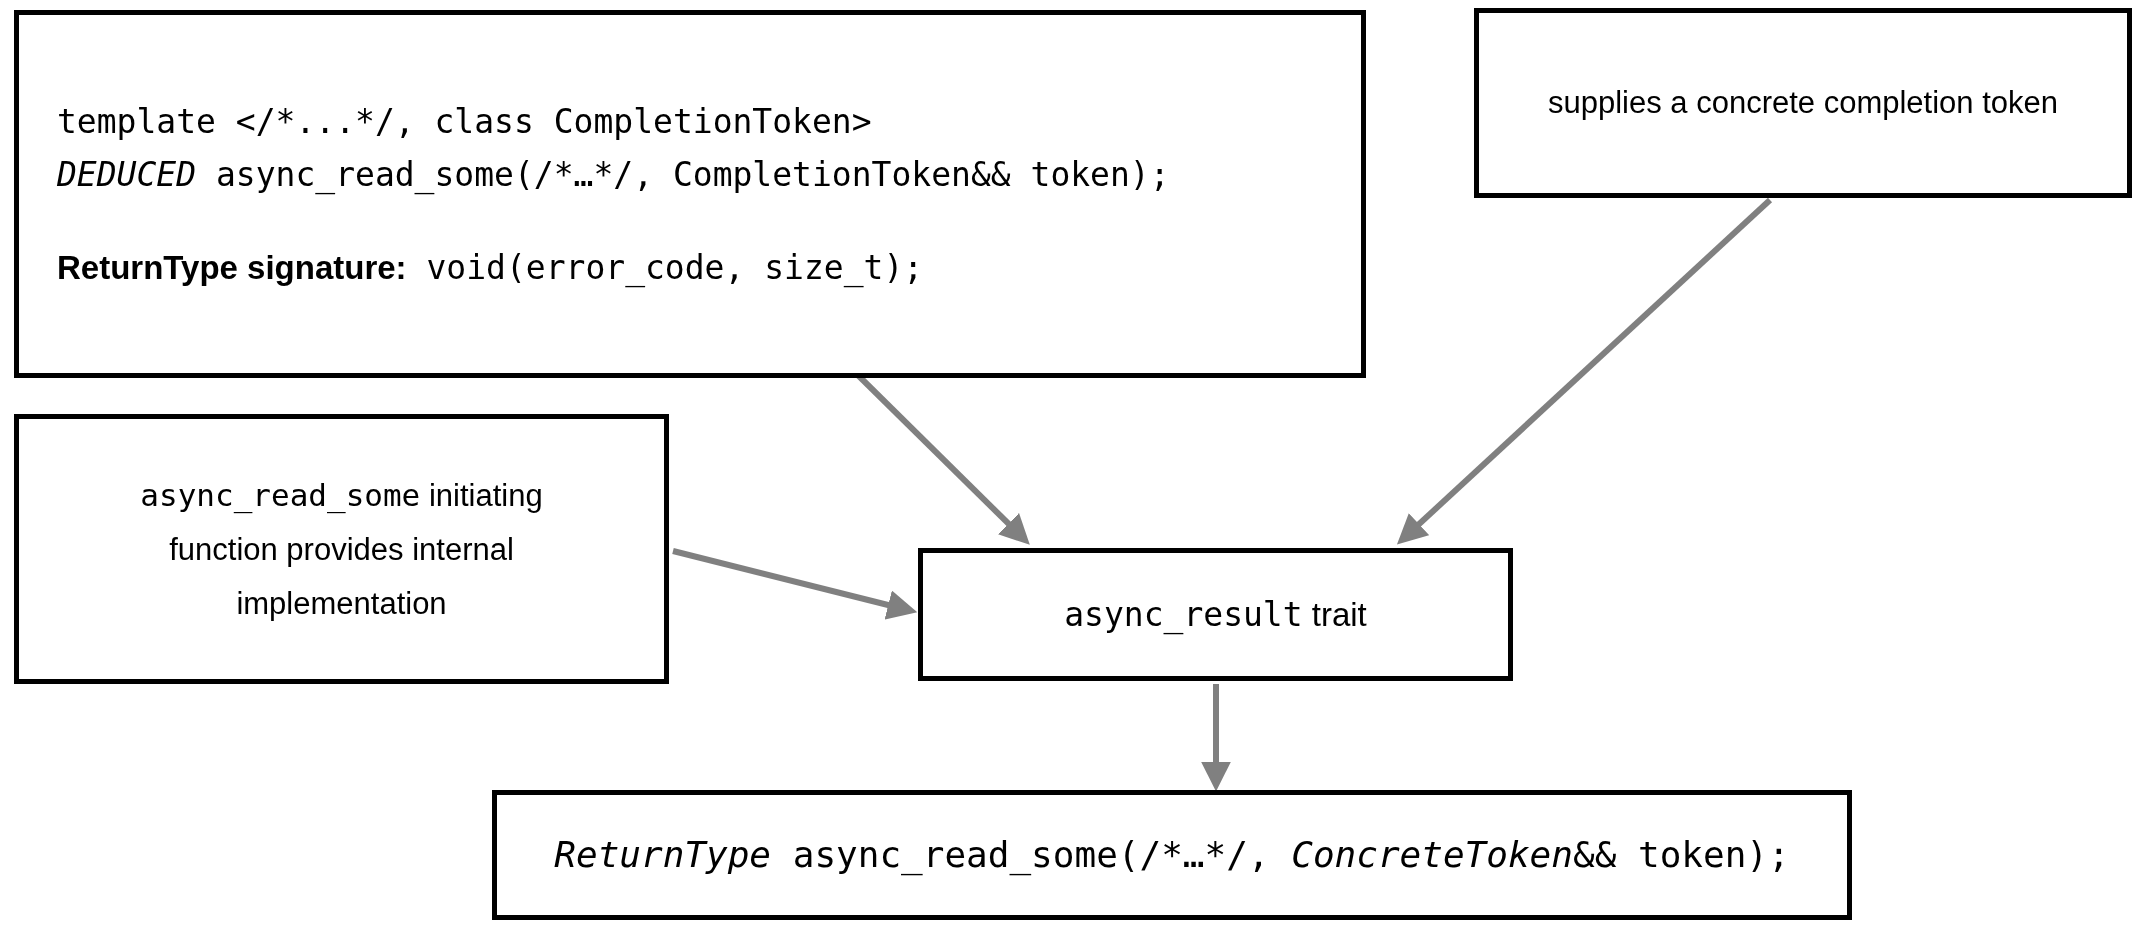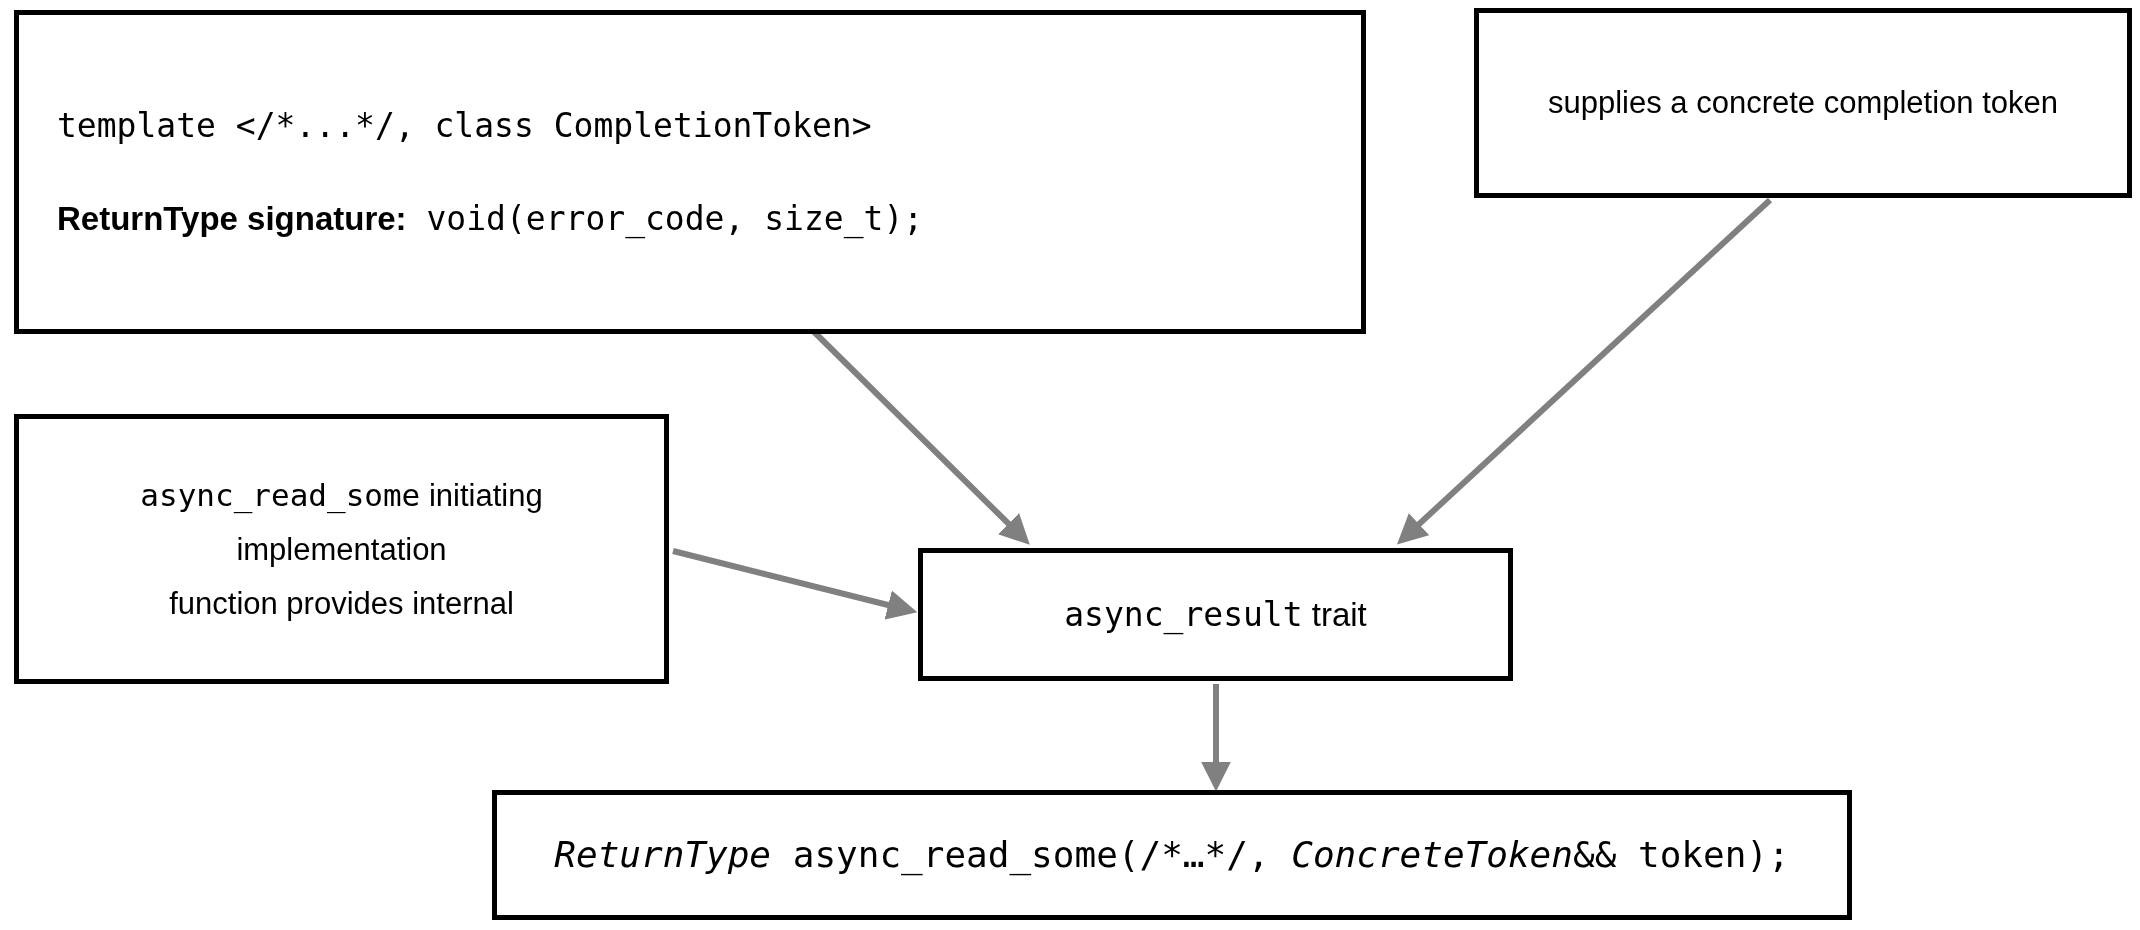--- a/index.html
+++ b/index.html
@@ -43,21 +43,21 @@
   .sans-b {
     font-family: "Liberation Sans", sans-serif;
     font-weight: bold;
   }
 
   
   #box-signature {
     left: 14px;
     top: 10px;
     width: 1352px;
-    height: 324px;
+    height: 368px;
     justify-content: flex-start;
   }
   #box-signature .box-inner {
     text-align: left;
     padding-left: 38px;
     padding-right: 20px;
   }
   #box-signature .line {
     font-size: 33px;
     line-height: 53px;
@@ -145,40 +145,43 @@
     <line x1="673" y1="551" x2="908" y2="610" stroke="#808080" stroke-width="6" marker-end="url(#ah)"></line>
 
     <line x1="1216" y1="684" x2="1216" y2="782" stroke="#808080" stroke-width="6" marker-end="url(#ah)"></line>
   </svg>
 
   <div class="box" id="box-signature">
     <div class="box-inner">
       <div class="line">
         <span class="mono">template &lt;/*...*/, class CompletionToken&gt;</span>
       </div>
+      <div class="line">
+        <span class="mono-i">DEDUCED</span><span class="mono"> async_read_some(/*…*/, CompletionToken&amp;&amp; token);</span>
+      </div>
       <div class="gap"></div>
       <div class="line">
         <span class="sans-b">ReturnType signature:</span><span class="mono"> void(error_code, size_t);</span>
       </div>
     </div>
   </div>
 
   <div class="box" id="box-user-note">
     <div class="box-inner">
       <div class="sans">supplies a concrete completion token</div>
     </div>
   </div>
 
   <div class="box" id="box-initiating-note">
     <div class="box-inner">
       <div>
         <span class="mono">async_read_some</span><span class="sans"> initiating</span>
       </div>
+      <div class="sans">function provides internal</div>
       <div class="sans">implementation</div>
-      <div class="sans">function provides internal</div>
     </div>
   </div>
 
   <div class="box" id="box-async-result">
     <div class="box-inner">
       <span class="mono">async_result</span><span class="sans"> trait</span>
     </div>
   </div>
 
   <div class="box" id="box-return-type">

